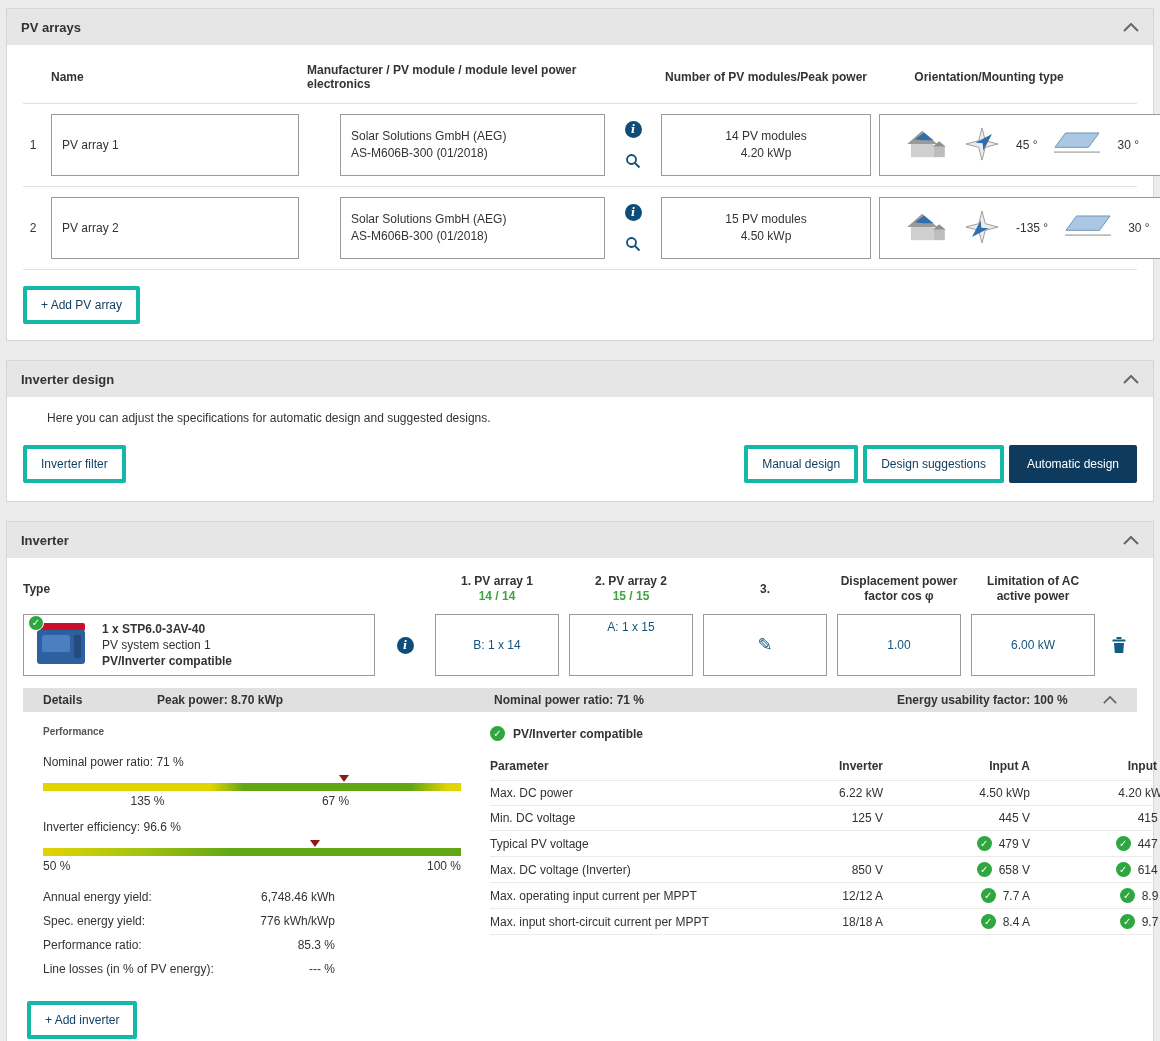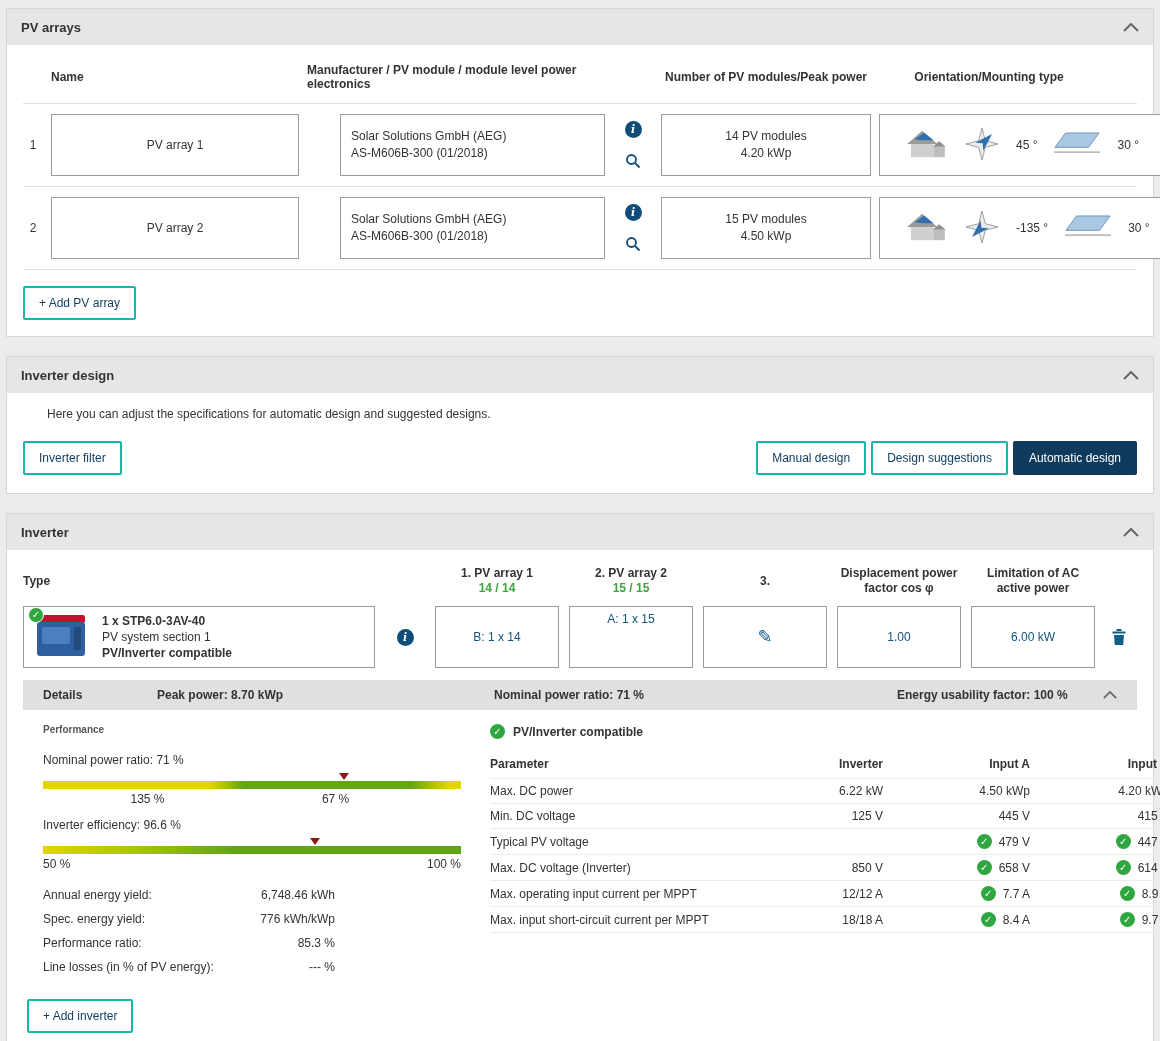--- a/index.html
+++ b/index.html
@@ -28,38 +28,38 @@
   }
   .pv-headrow { padding: 8px 0 12px 0; border-bottom: 1px solid #e0e0e0; }
   .pv-headrow .h { font-weight: bold; color: #333; }
   .h-center { text-align: center; }
   .pv-row { padding: 10px 0; border-bottom: 1px solid #e0e0e0; }
   .row-num { text-align: center; color: #333; }
   .box {
     border: 1px solid #9b9b9b; background: #fff; height: 62px;
     display: flex; align-items: center;
   }
-  .name-box { padding: 9px 10px; cursor: text; justify-content: center; }
+  .name-box { padding: 9px 10px; cursor: text; }
   .module-box { padding: 0 10px; flex-direction: column; align-items: flex-start; justify-content: center; line-height: 17px; cursor: pointer; margin-left: 33px; }
   .count-box { flex-direction: column; justify-content: center; text-align: center; line-height: 17px; }
   .icon-col { display: flex; flex-direction: column; align-items: center; gap: 15px; }
   .orient-box { justify-content: space-around; padding: 0 24px; gap: 17px; cursor: pointer; }
   .orient-val { white-space: nowrap; }
   .info-icon {
     width: 17px; height: 17px; border-radius: 50%; background: #0e4d7a; color: #fff;
     font-family: "DejaVu Serif", serif; font-style: italic; font-weight: bold; font-size: 11px;
     display: inline-flex; align-items: center; justify-content: center; cursor: pointer; flex: none;
   }
   .info-icon::before { content: "i"; }
   .icon-btn { cursor: pointer; display: inline-flex; }
   .trash { cursor: pointer; display: inline-flex; justify-self: center; }
 
   .btn {
     font-family: inherit; font-size: 12px; background: #fff; color: #123f63;
-    border: 2px solid #14b8a6; padding: 8px 14px; cursor: pointer; border-radius: 2px;
+    border: 4px solid #14b8a6; padding: 8px 14px; cursor: pointer; border-radius: 2px;
   }
   .btn-dark { background: #0e3a5d; color: #fff; border-color: #0e3a5d; }
   .add-row { margin-top: 16px; }
 
   
   .design-body { padding: 14px 16px 18px 16px; }
   .design-desc { color: #333; margin-left: 24px; }
   .design-buttons { margin-top: 20px; display: flex; justify-content: space-between; align-items: center; }
   .design-right { display: flex; gap: 5px; }
 
@@ -83,21 +83,21 @@
   }
   .badge::before { content: "✓"; }
   .device-text { line-height: 16px; }
   .bold { font-weight: bold; }
   .input-box { justify-content: center; color: #14537c; cursor: pointer; }
   .input-box.top { align-items: flex-start; padding-top: 5px; }
   .pencil-icon { color: #0e5a84; font-size: 18px; line-height: 1; }
   .pencil-icon::before { content: "✎"; }
 
   .details-bar {
-    margin-top: 12px; height: 30px; background: #e0e0e0;
+    margin-top: 12px; height: 24px; background: #e0e0e0;
     display: grid; grid-template-columns: 114px 337px 403px 1fr 22px;
     align-items: center; padding: 0 12px 0 20px; font-weight: bold; cursor: pointer;
   }
   .details-content { display: grid; grid-template-columns: 425px 1fr; column-gap: 22px; padding: 12px 4px 4px 20px; }
 
   .perf-title { font-weight: bold; font-size: 10px; color: #555; margin: 2px 0 18px 0; }
   .perf-label { margin-bottom: 14px; }
   .bar-wrap { position: relative; width: 418px; height: 8px; margin-top: 4px; }
   .bar { width: 100%; height: 8px; }
   .npr-bar { background: linear-gradient(90deg,#e3d403 0%,#e3d403 40%,#63a615 48%,#63a615 88%,#e3d403 97%,#e3d403 100%); }

